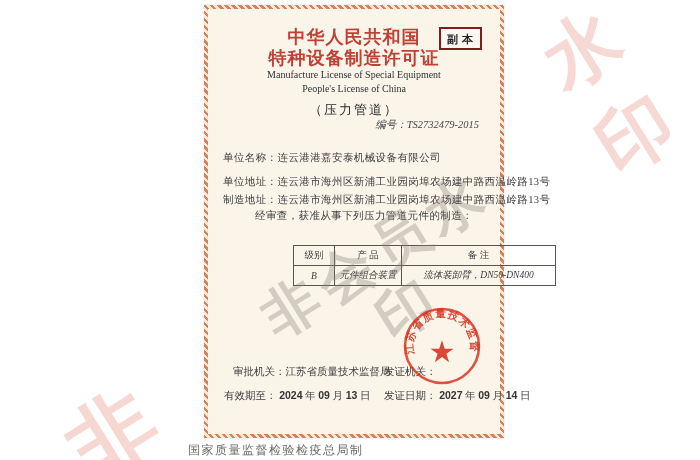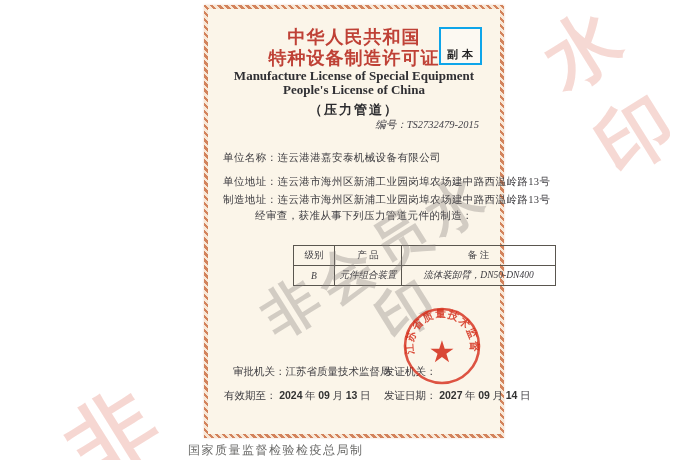--- a/index.html
+++ b/index.html
@@ -9,28 +9,28 @@
     font-family:"Liberation Serif","DejaVu Serif",serif;
   }
   
   .cert-frame{
     position:absolute;left:204px;top:5px;width:300px;height:433px;
     background:repeating-linear-gradient(45deg,#d3835c 0 2.5px,#f8e7d6 2.5px 5px);
     box-shadow:0 0 2px rgba(210,140,100,.35);
   }
   .cert-inner{position:absolute;inset:4px;background:#fbf5e9;}
   .abs{position:absolute;}
-  .ctr{left:204px;width:300px;text-align:center;font-weight:bold;}
+  .ctr{left:204px;width:300px;text-align:center;}
   .title-cn{font-weight:bold;color:#bf4136;font-size:18px;letter-spacing:1px;line-height:1.1;text-align:center;}
-  .title-en{font-weight:bold;color:#2f2f33;font-size:13px;line-height:1.1;}
+  .title-en{font-weight:normal;color:#2f2f33;font-size:10px;line-height:1.1;}
   .category{color:#2b2b2e;font-size:13px;letter-spacing:2px;}
   .license-no{left:197px;width:282px;text-align:right;font-size:10.5px;color:#44434a;font-style:italic;}
   .copy-badge{
-    left:439px;top:27px;border:2px solid #0ea5e9;background:rgba(255,255,255,.4);
-    font-size:11px;font-weight:bold;color:#222;padding:18px 3px 1px 6px;letter-spacing:4px;
+    left:439px;top:27px;border:2px solid #7f1d1d;background:rgba(255,255,255,.4);
+    font-size:11px;font-weight:bold;color:#222;padding:3px 3px 1px 6px;letter-spacing:4px;
   }
   .field-line{left:223px;font-size:10.5px;color:#3e3d41;letter-spacing:.4px;white-space:nowrap;}
   .intro{left:255px;top:209px;font-size:10.5px;color:#3e3d41;letter-spacing:.4px;}
   table.lic{
     position:absolute;left:253px;top:245px;border-collapse:collapse;table-layout:fixed;
     font-size:9.5px;color:#3c3b40;margin-left:40px;
   }
   table.lic td{border:1px solid #5a564f;height:19px;text-align:center;padding:0 3px;overflow:hidden;white-space:nowrap;}
   td.c1{width:34px;} td.c2{width:60px;} td.c3{width:147px;}
   tr.vals td{font-style:italic;}

